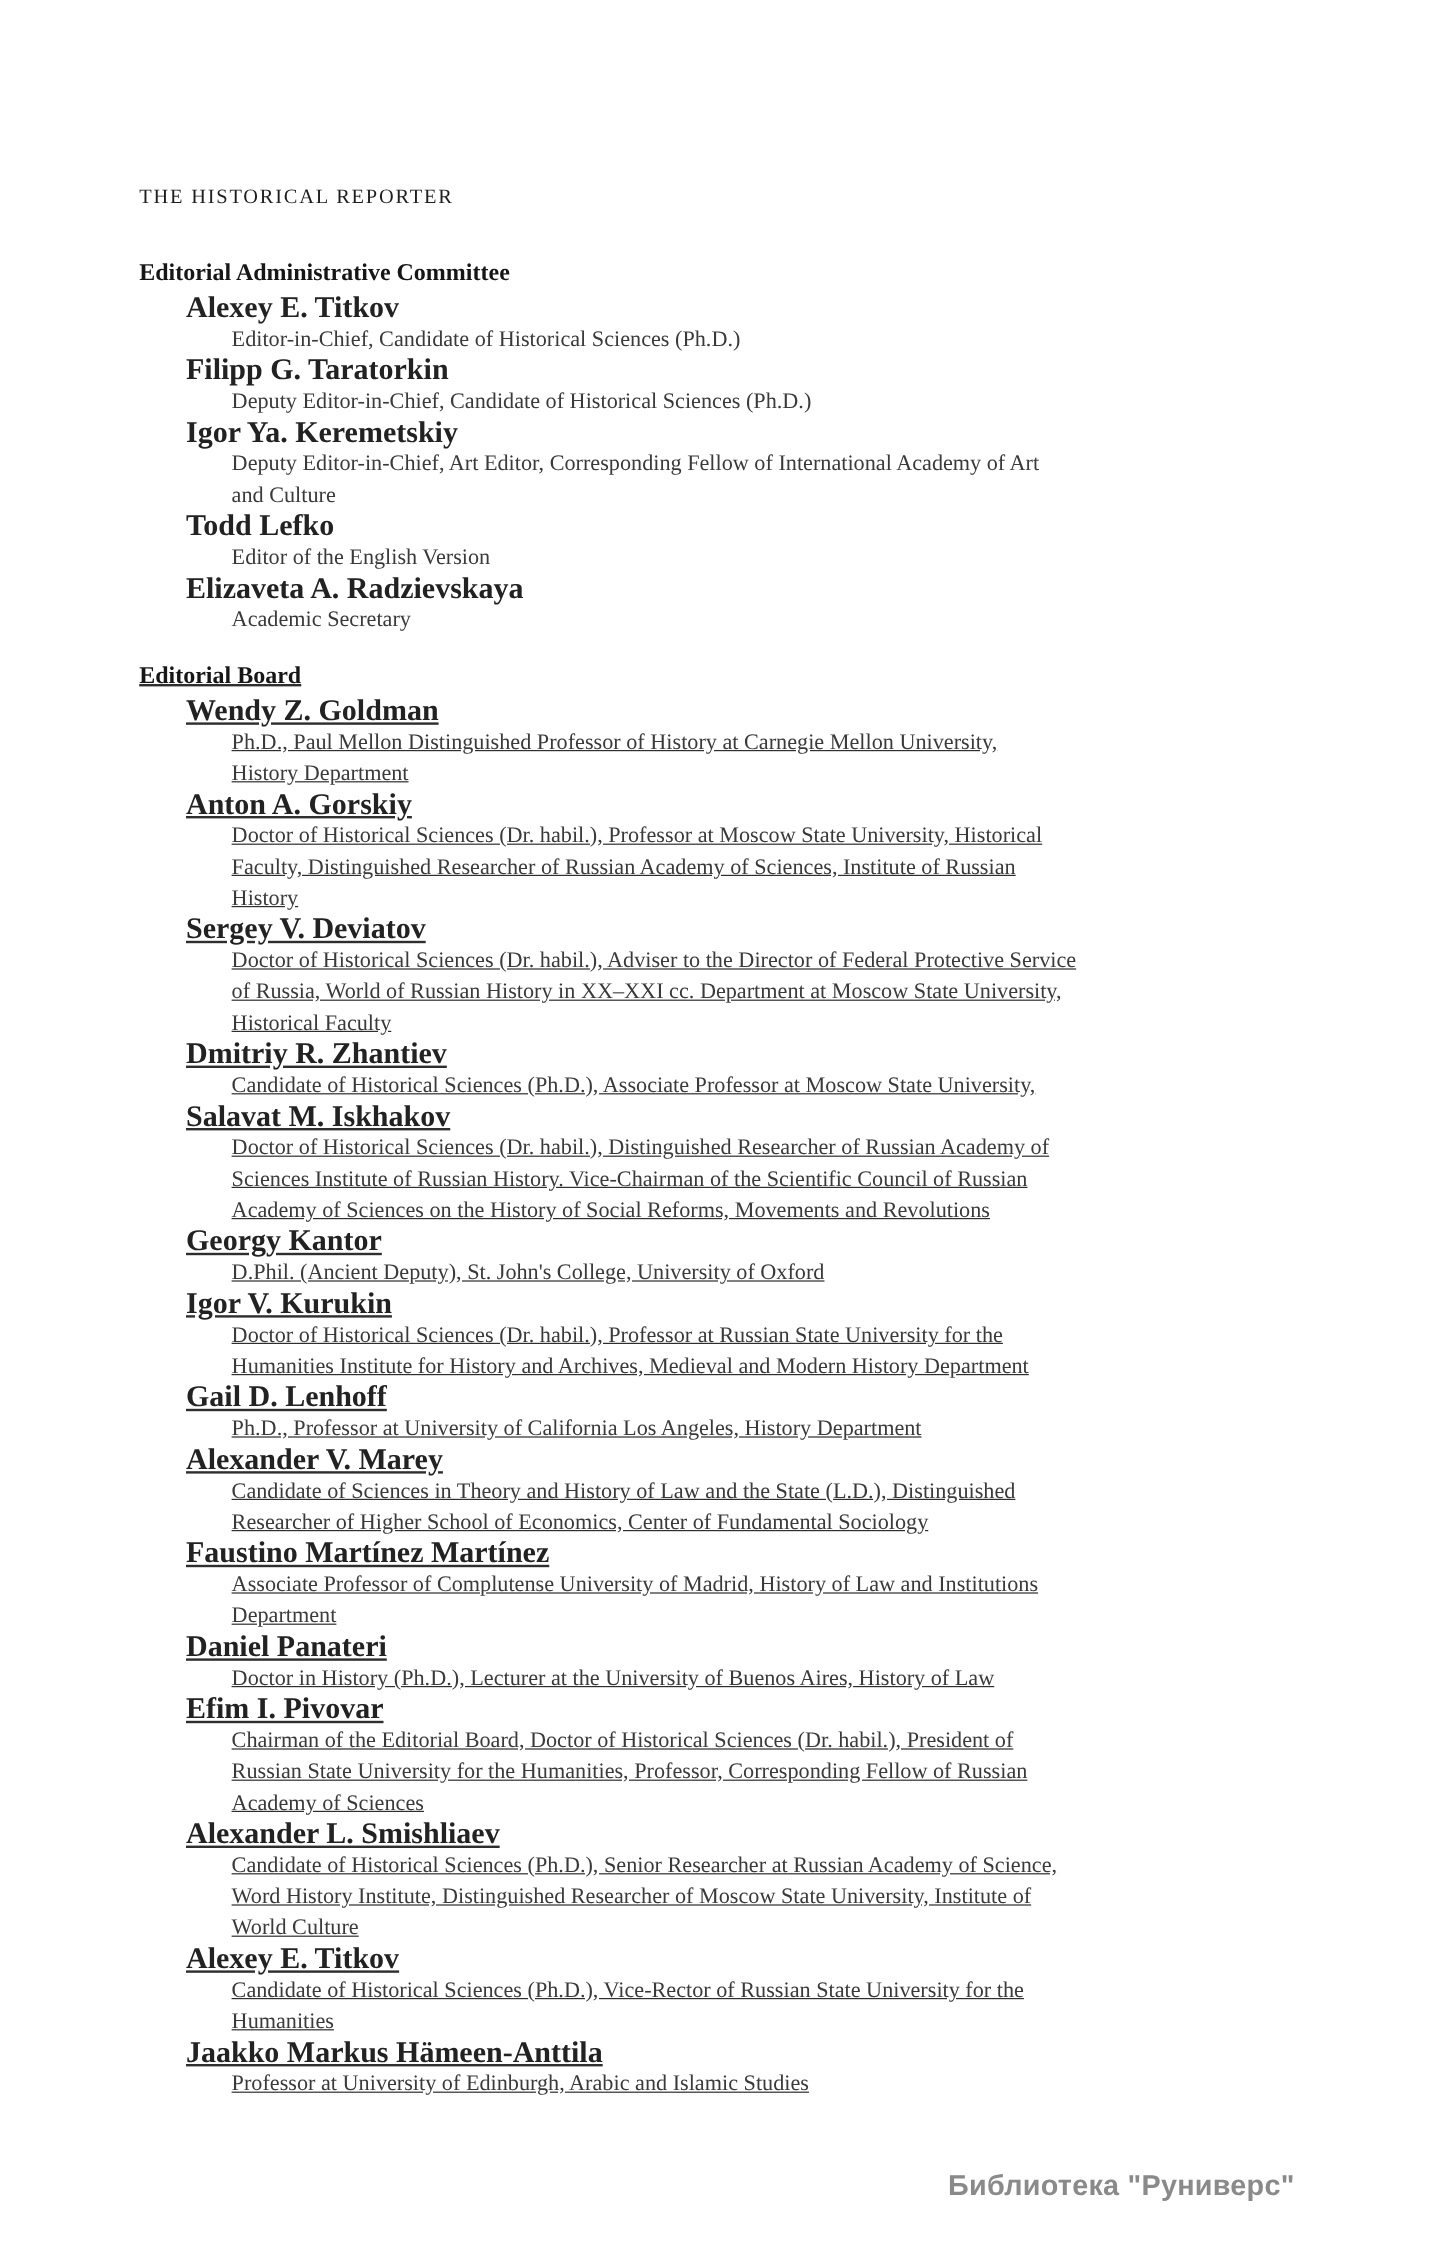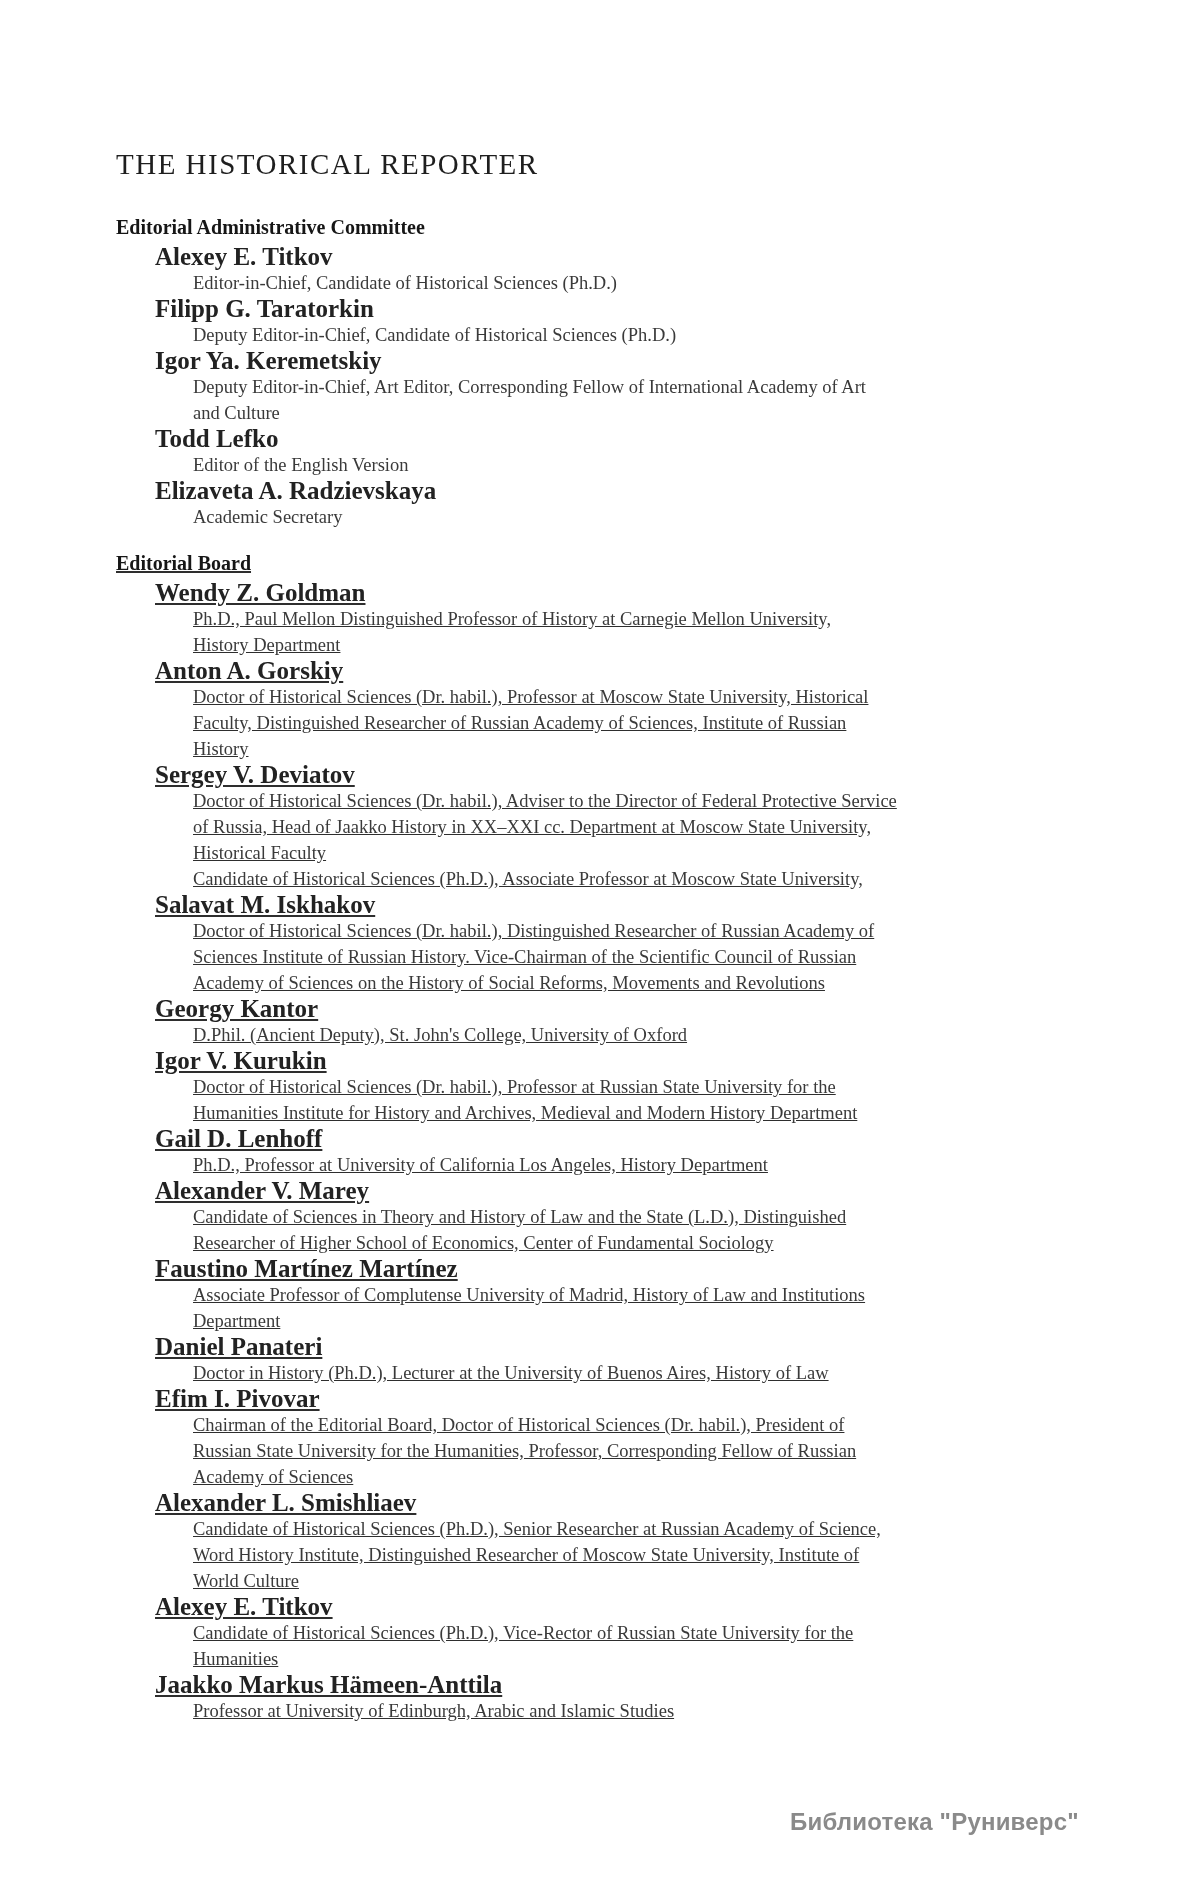--- a/index.html
+++ b/index.html
@@ -14,21 +14,21 @@
     position: absolute; inset: 0;
     background: #ffffff;
   }
   .content {
     position: absolute;
     left: 116px; top: 150px;
     width: 1000px;
     color: #2e2e2e;
   }
   .doc-title {
-    font-size: 29px;
+    font-size: 17px;
     line-height: 28px;
     letter-spacing: 1.5px;
     font-weight: 400;
     color: #1e1e1e;
     margin: 0 0 36px 0;
     white-space: nowrap;
   }
   .section-heading {
     font-size: 20px;
     line-height: 26px;
@@ -110,24 +110,25 @@
       </div>
       <div class="member">
         <div class="m-name">Anton A. Gorskiy</div>
         <div class="m-line">Doctor of Historical Sciences (Dr. habil.), Professor at Moscow State University, Historical</div>
         <div class="m-line">Faculty, Distinguished Researcher of Russian Academy of Sciences, Institute of Russian</div>
         <div class="m-line">History</div>
       </div>
       <div class="member">
         <div class="m-name">Sergey V. Deviatov</div>
         <div class="m-line">Doctor of Historical Sciences (Dr. habil.), Adviser to the Director of Federal Protective Service</div>
-        <div class="m-line">of Russia, Head of Jaakko History in XX–XXI cc. Department at Moscow State University,</div>
+        <div class="m-line">of Russia, World of Russian History in XX–XXI cc. Department at Moscow State University,</div>
         <div class="m-line">Historical Faculty</div>
       </div>
       <div class="member">
+        <div class="m-name">Dmitriy R. Zhantiev</div>
         <div class="m-line">Candidate of Historical Sciences (Ph.D.), Associate Professor at Moscow State University,</div>
       </div>
       <div class="member">
         <div class="m-name">Salavat M. Iskhakov</div>
         <div class="m-line">Doctor of Historical Sciences (Dr. habil.), Distinguished Researcher of Russian Academy of</div>
         <div class="m-line">Sciences Institute of Russian History. Vice-Chairman of the Scientific Council of Russian</div>
         <div class="m-line">Academy of Sciences on the History of Social Reforms, Movements and Revolutions</div>
       </div>
       <div class="member">
         <div class="m-name">Georgy Kantor</div>

